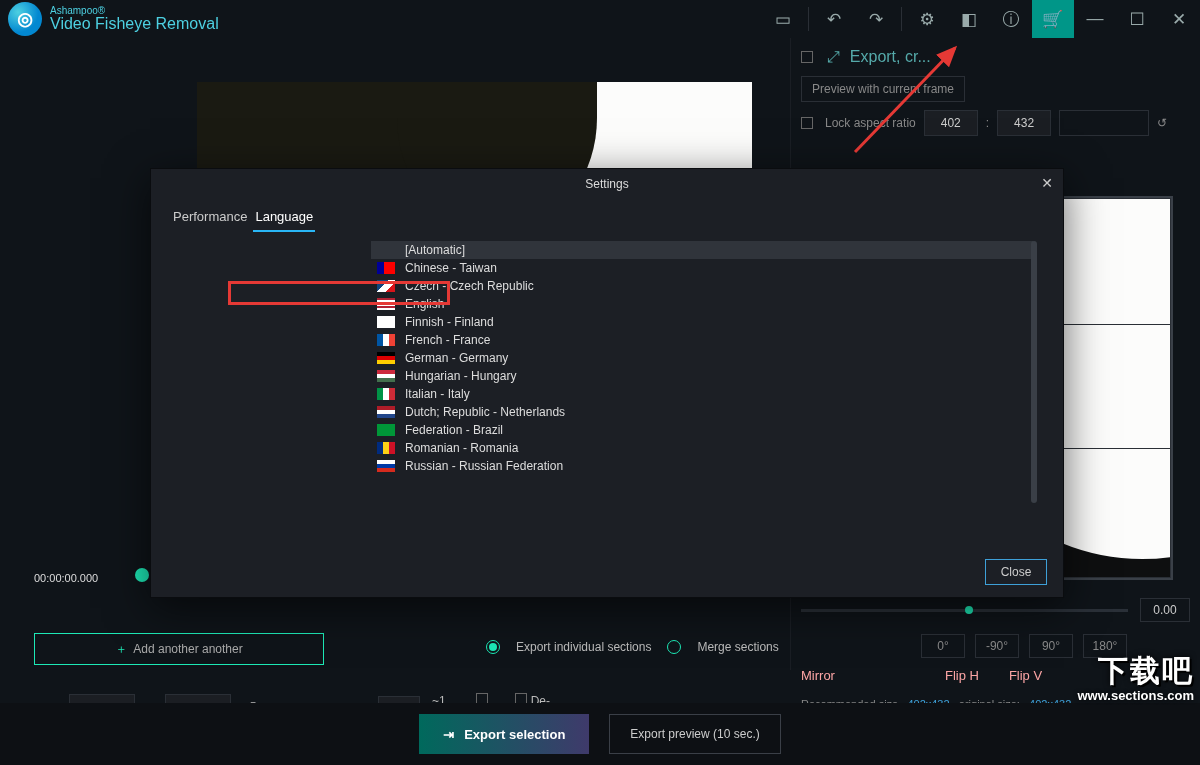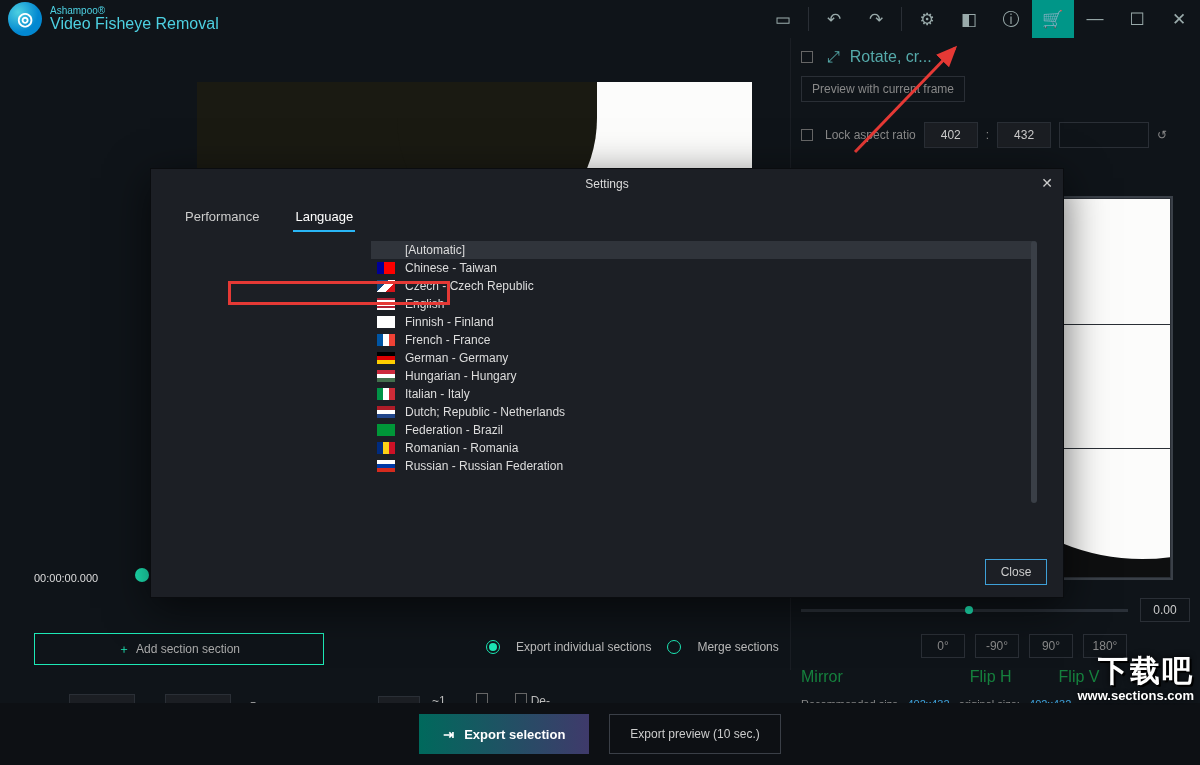--- a/index.html
+++ b/index.html
@@ -46,33 +46,33 @@
 .crop-circle{position:absolute;width:420px;height:420px;border-radius:50%;background:#fcfcfb;left:130px;top:-60px}
 .crop-grid{position:absolute;inset:0}
 .gv,.gh{position:absolute;background:#2a2f36}
 .gv{width:1px;top:0;bottom:0}.gh{height:1px;left:0;right:0}
 .rot-row{position:absolute;top:560px;left:10px;right:10px;display:flex;align-items:center;gap:12px;font-size:12px;color:#888}
 .slider2{flex:1;height:3px;background:#2a3038;position:relative}
 .slider2-thumb{width:8px;height:8px;border-radius:50%;background:#1de9b6;position:absolute;top:-3px;left:50%}
 .rotbox{width:50px;height:24px;border:1px solid #2a2f36;text-align:center;font-size:12px;color:#ccc;display:flex;align-items:center;justify-content:center}
 .deg-chips{position:absolute;top:596px;left:10px;right:10px;display:flex;gap:10px;font-size:12px;color:#888}
 .degc{width:44px;height:24px;border:1px solid #2a2f36;display:flex;align-items:center;justify-content:center}
-.mirror-row{position:absolute;top:630px;left:10px;right:10px;display:flex;gap:47px;font-size:16px;color:#15803d}
+.mirror-row{position:absolute;top:630px;left:10px;right:10px;display:flex;gap:30px;font-size:13px;color:#fca5a5}
 .rec-row{position:absolute;top:660px;left:10px;right:10px;font-size:11px;color:#888}
 .link{color:#3ea0d8;text-decoration:underline}
 .watermark{position:absolute;right:6px;bottom:62px;text-align:right;z-index:5}
 .watermark-big{color:#fff;font-size:30px;font-weight:900;letter-spacing:2px;text-shadow:0 0 6px #000,2px 2px 0 #000}
 .watermark-sm{color:#fff;font-size:13px;font-weight:bold;text-shadow:0 0 4px #000;margin-top:-4px}
 .arrow{position:absolute;left:855px;top:42px;width:110px;height:110px;z-index:40;pointer-events:none}
 .arrow svg{overflow:visible}
 .highlight{position:absolute;border:3px solid #e53935;z-index:60;pointer-events:none}
 .dialog{position:absolute;left:150px;top:168px;width:914px;height:430px;background:#1c1f25;border:1px solid #0a0c0f;z-index:50;box-shadow:0 10px 40px rgba(0,0,0,.6)}
 .dlg-title{height:30px;display:flex;align-items:center;justify-content:center;font-size:12px;color:#ddd;position:relative}
 .dlg-close{position:absolute;right:10px;top:6px;font-size:14px;color:#ccc}
-.dlg-tabs{display:flex;gap:32px;padding:4px 32px 0;font-size:13px}
+.dlg-tabs{display:flex;gap:4px;padding:4px 20px 0;font-size:13px}
 .dlg-tab{padding:6px 2px;color:#ccc}
 .dlg-tab.active{border-bottom:2px solid #29b6f6;color:#fff}
 .lang-list{position:absolute;top:72px;left:220px;right:30px;bottom:48px;overflow:hidden}
 .lang-item{height:18px;display:flex;align-items:center;gap:10px;font-size:12px;color:#ddd;padding-left:6px}
 .lang-item.sel{background:#30343b}
 .flag{width:18px;height:12px;display:inline-block;background:#444}
 .scroll{position:absolute;right:26px;top:72px;width:6px;height:262px;background:#3a3f47;border-radius:3px}
 .dlg-btn{position:absolute;right:16px;bottom:12px;width:62px;height:26px;border:1px solid #3ea0d8;color:#ccc;display:flex;align-items:center;justify-content:center;font-size:12px}
 </style>
 </head>
@@ -116,21 +116,21 @@
       <div class="shape-bg">
           <div class="shape-white"></div>
           <div class="shape-dark"></div>
           <div class="shape-dark2"></div>
         </div>
     </div>
     <div class="timecode">00:00:00.000</div>
     <div class="playhead"></div>
     <div class="add-section">
       <span style="color:#1de9b6;margin-right:6px">＋</span>
-      <span>Add section section</span>
+      <span>Add another another</span>
     </div>
     <div class="radio-row">
       <span class="radio on"></span>
       <span>Export individual sections</span>
       <span class="radio"></span>
       <span>Merge sections</span>
     </div>
     <div class="bottom-row">
       <span>Size</span>
       <input class="size-in" value="402" style="">
@@ -145,23 +145,23 @@
       <span>~1 MB</span>
       <span style="margin-left:14px"><span class="chk"></span><span>Mute</span></span>
       <span><span class="chk"></span><span>De-interlace</span></span>
     </div>
   </div>
 
   <div class="right">
     <div class="rotate-head">
       <span class="chk"></span>
       <span>⤢</span>
-      <span>Rotate, cr...</span>
-    </div>
-    <div class="chip" style="width:fit-content;margin-bottom:20px">
+      <span>Export, cr...</span>
+    </div>
+    <div class="chip" style="width:fit-content;margin-bottom:8px">
       <span>Preview with current frame</span>
     </div>
     <div class="right-row" style="margin-bottom:10px">
       <span class="chk"></span>
       <span>Lock aspect ratio</span>
       <input class="in" value="402" style="">
       <span>:</span>
       <input class="in" value="432" style="">
       <div class="chip" style="width:90px"></div>
       <span>↺</span>

